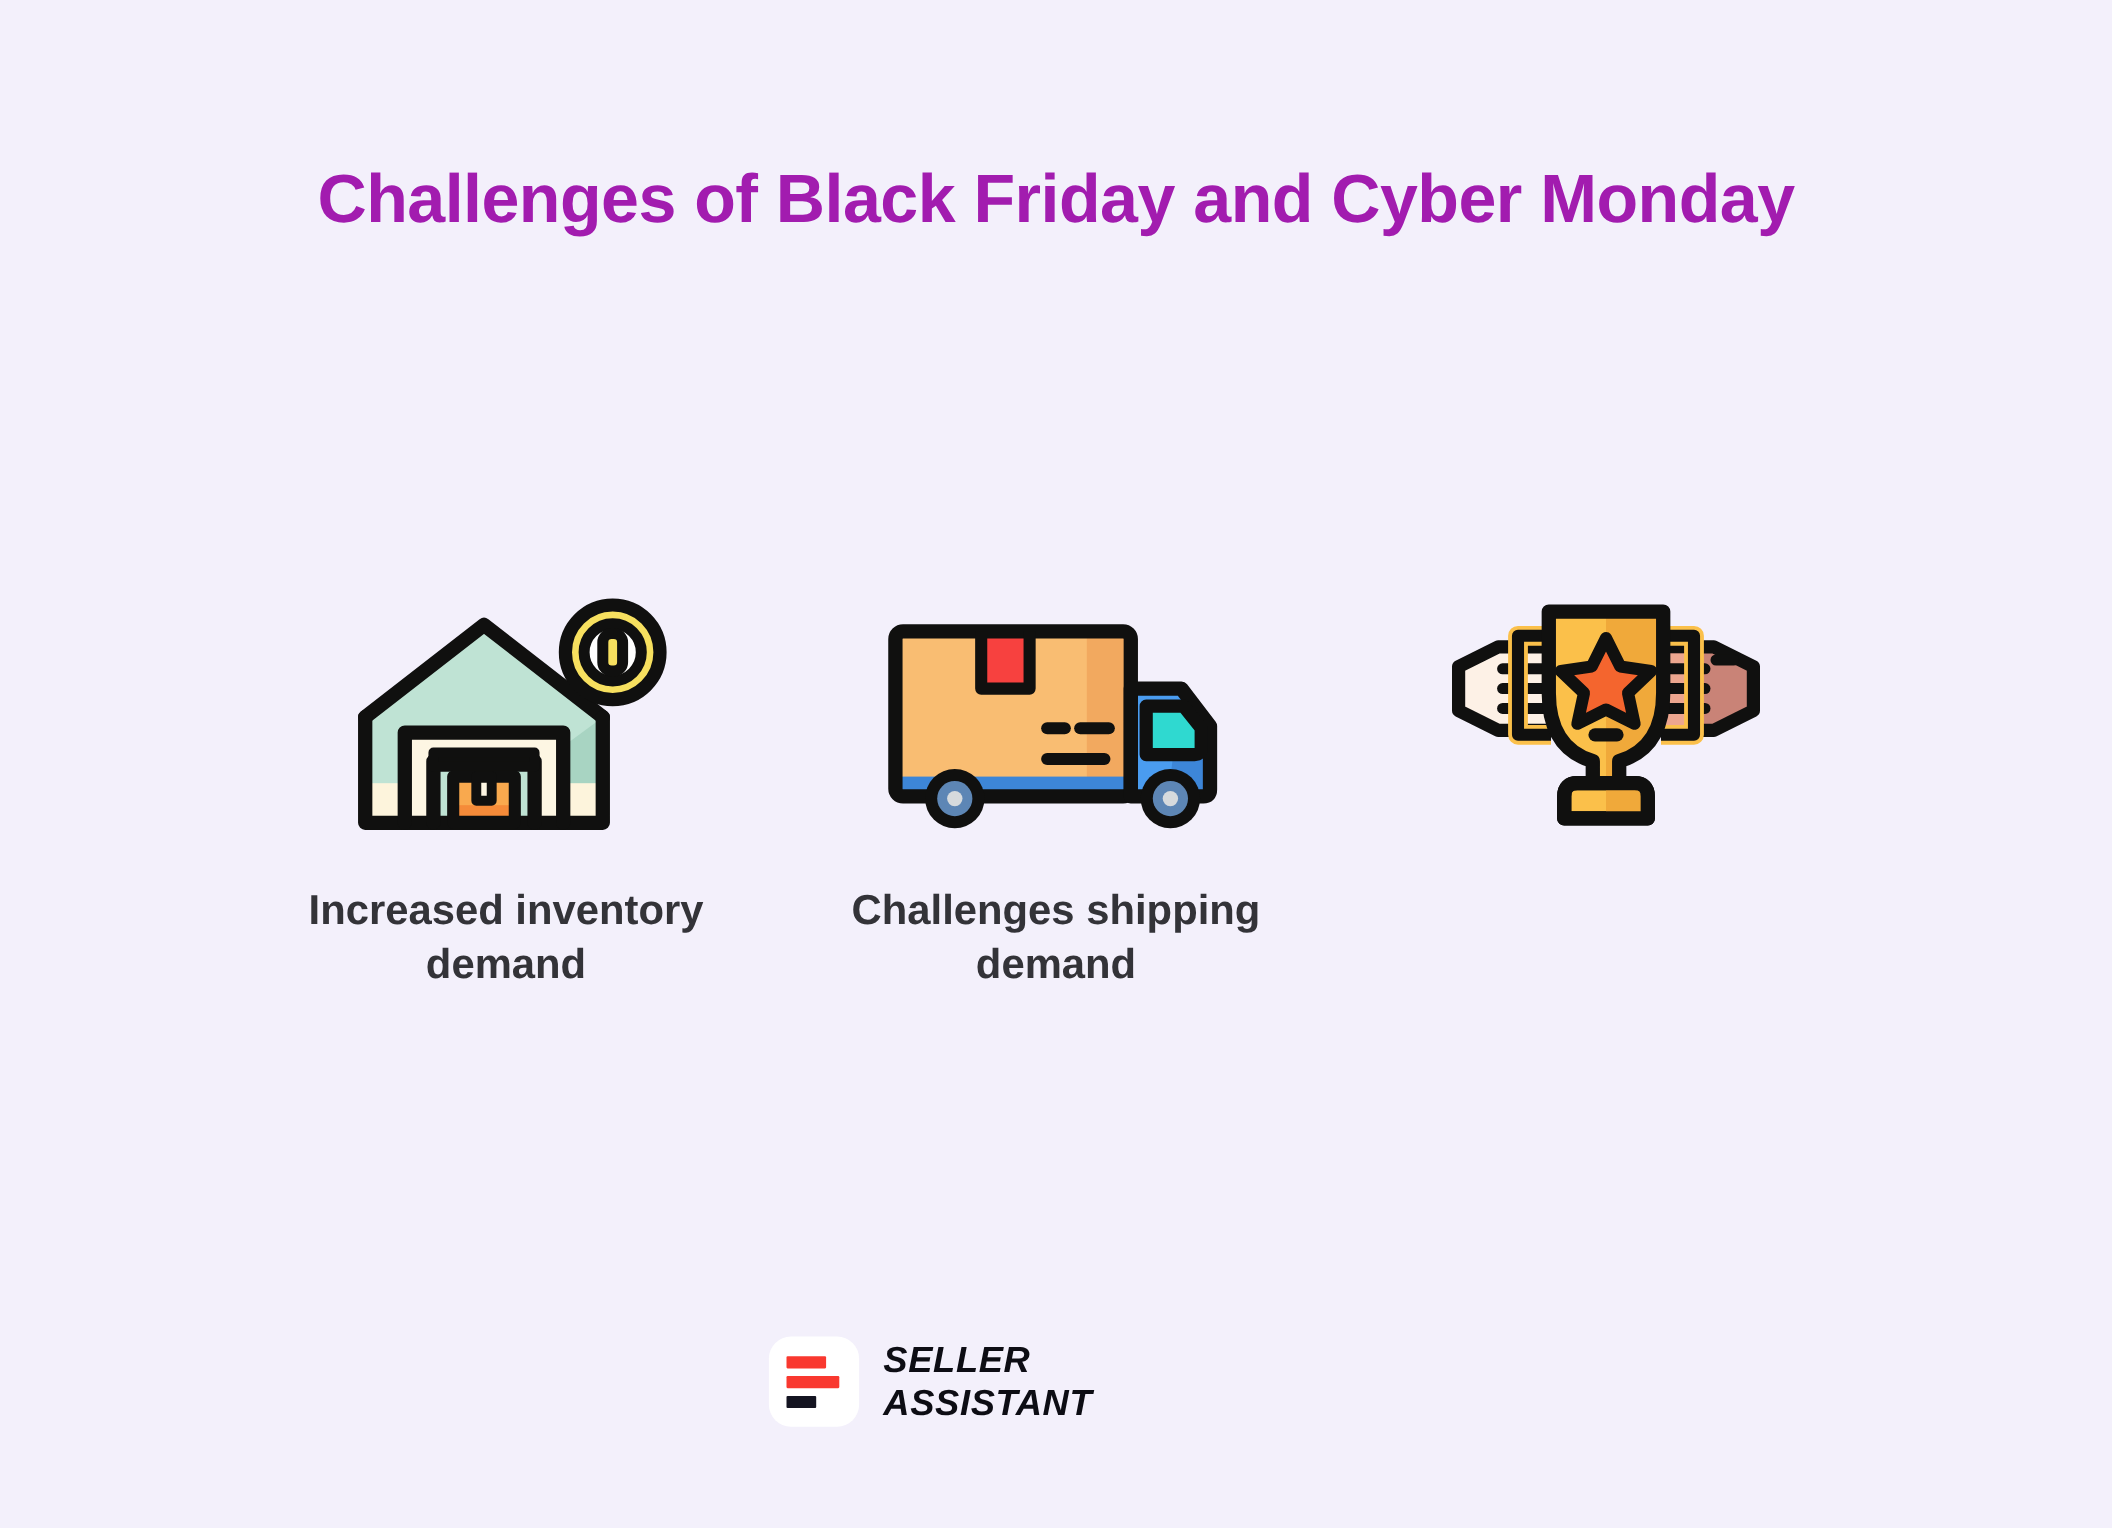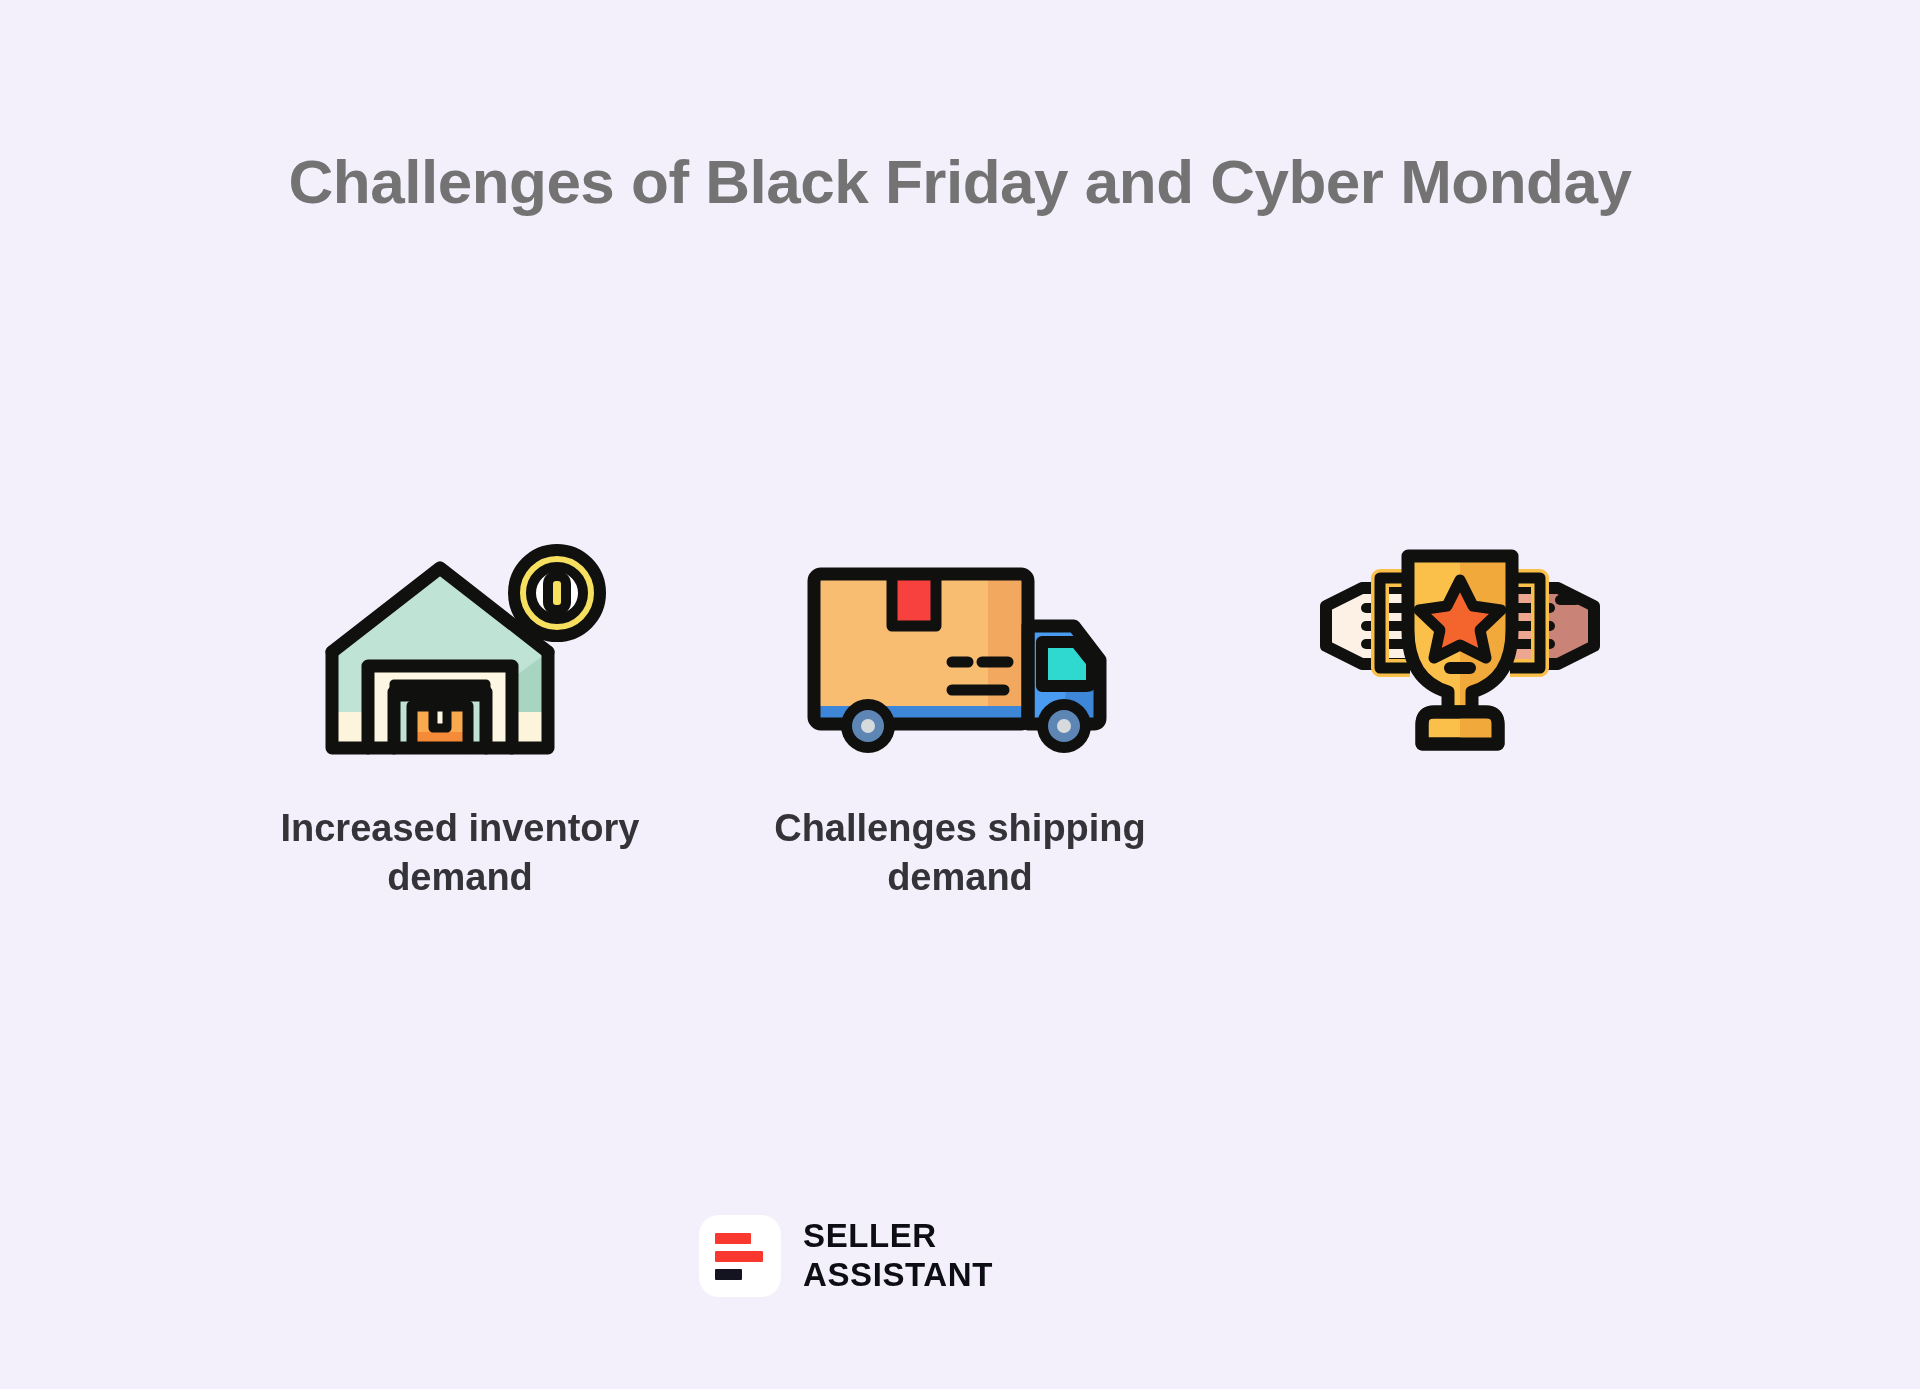--- a/index.html
+++ b/index.html
@@ -29,21 +29,21 @@
   
   .title {
     position: absolute;
     top: 148px;
     left: 0;
     width: 1920px;
     text-align: center;
     font-size: 62px;
     font-weight: bold;
     letter-spacing: -0.5px;
-    color: #737373;
+    color: #a21caf;
     line-height: 1.1;
   }
 
   
   .columns {
     position: absolute;
     top: 540px;
     left: 0;
     width: 1920px;
     display: flex;
@@ -82,20 +82,21 @@
   
   .footer {
     position: absolute;
     top: 1215px;
     left: 0;
     width: 1692px;
     display: flex;
     justify-content: center;
     align-items: center;
     gap: 22px;
+    font-style: italic;
   }
 
   .logo-mark {
     width: 82px;
     height: 82px;
     border-radius: 20px;
     background: #ffffff;
     display: flex;
     flex-direction: column;
     justify-content: center;

